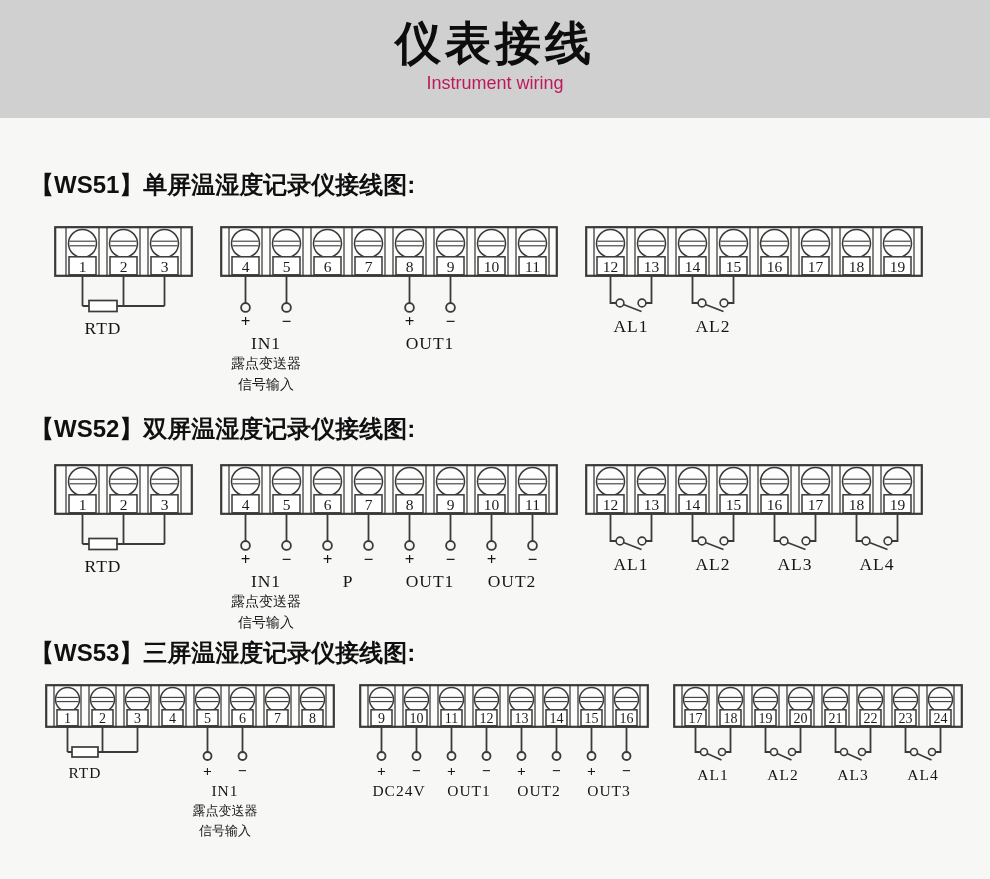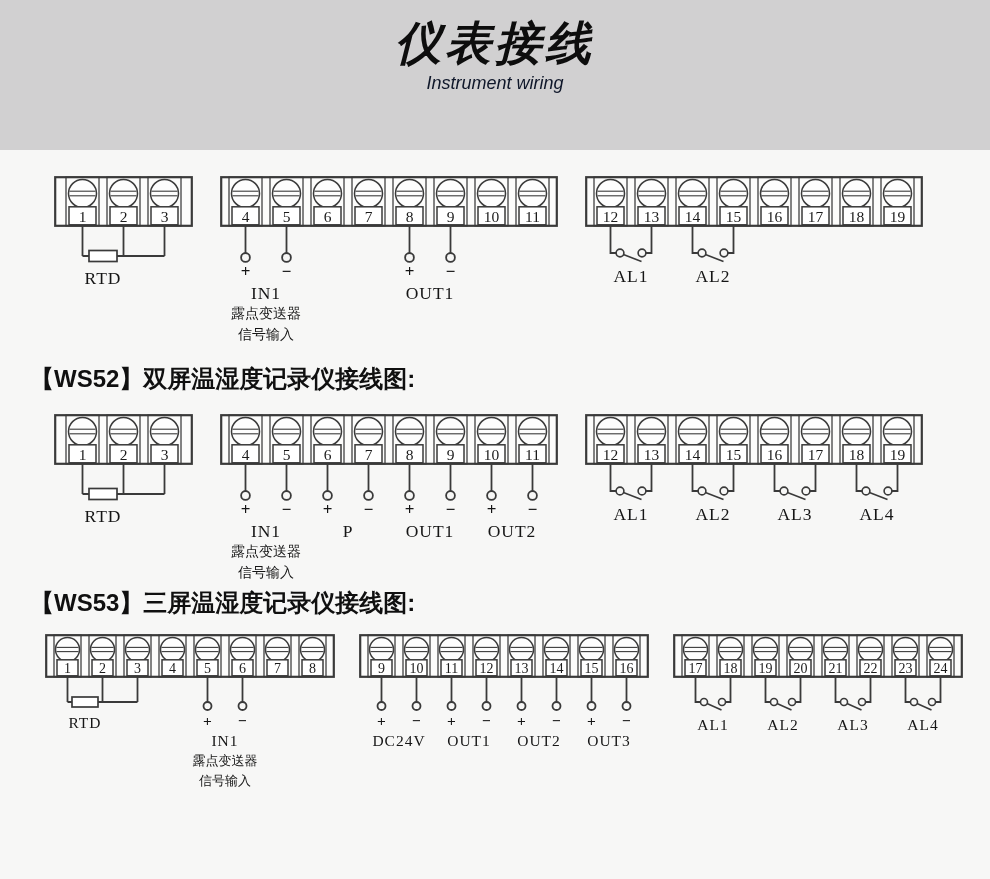--- a/index.html
+++ b/index.html
@@ -4,32 +4,31 @@
 <style>
   * { margin:0; padding:0; box-sizing:border-box; }
   html,body { width:990px; }
   body {
     width:990px; height:879px;
     background:#f7f7f6;
     font-family:"Liberation Sans", sans-serif;
     overflow:hidden;
   }
   .hero {
-    width:990px; height:150px;
+    width:990px; height:118px;
     background:#d1d0d1;
     text-align:center;
     padding-top:14px;
-    font-style:italic;
   }
   .hero h1 {
     font-size:46px; font-weight:bold; color:#0d0d0d;
     letter-spacing:4px; line-height:58px;
   }
   .hero .sub {
-    font-size:18px; color:#0f172a; line-height:22px;
+    font-size:18px; color:#be185d; line-height:22px;
   }
   .sec-title {
     font-size:24px; font-weight:bold; color:#101010;
     margin-left:30px; line-height:30px;
   }
   .sec-ws51 .sec-title { margin-top:52px; }
   .sec-ws52 .sec-title { margin-top:14px; }
   .sec-ws53 .sec-title { }
   .row { display:flex; align-items:flex-start; }
   .sec-ws51 .row, .sec-ws52 .row { padding-left:54px; gap:27px; margin-top:26px; }
@@ -47,20 +46,21 @@
 <div class="page">
 
   <header class="hero">
     <h1>仪表接线</h1>
     <div class="sub">Instrument wiring</div>
   </header>
 
   <main>
 
     <section class="sec-ws51">
+      <h2 class="sec-title">【WS51】单屏温湿度记录仪接线图:</h2>
       <div class="row">
           <svg width="139" height="174" viewBox="0 0 139 174">
             <rect x="1.2" y="1.2" width="136.6" height="48.6" fill="#fcfcfb" stroke="#3a3a3a" stroke-width="2.2"></rect>
             <rect x="12" y="1.2" width="33" height="48.6" fill="none" stroke="#3a3a3a" stroke-width="1.25"></rect>
             <circle cx="28.5" cy="17.5" r="14" fill="#fdfdfd" stroke="#3a3a3a" stroke-width="1.5"></circle>
             <line x1="15.5" y1="15.2" x2="41.5" y2="15.2" stroke="#3a3a3a" stroke-width="1.1"></line>
             <line x1="15.5" y1="19.8" x2="41.5" y2="19.8" stroke="#3a3a3a" stroke-width="1.1"></line>
             <rect x="15" y="30.8" width="27" height="18" fill="#ffffff" stroke="#3a3a3a" stroke-width="1.5"></rect>
             <text x="28.5" y="40.8" class="tnum" font-size="15.5" text-anchor="middle" dominant-baseline="central">1</text>
             <rect x="53" y="1.2" width="33" height="48.6" fill="none" stroke="#3a3a3a" stroke-width="1.25"></rect>

